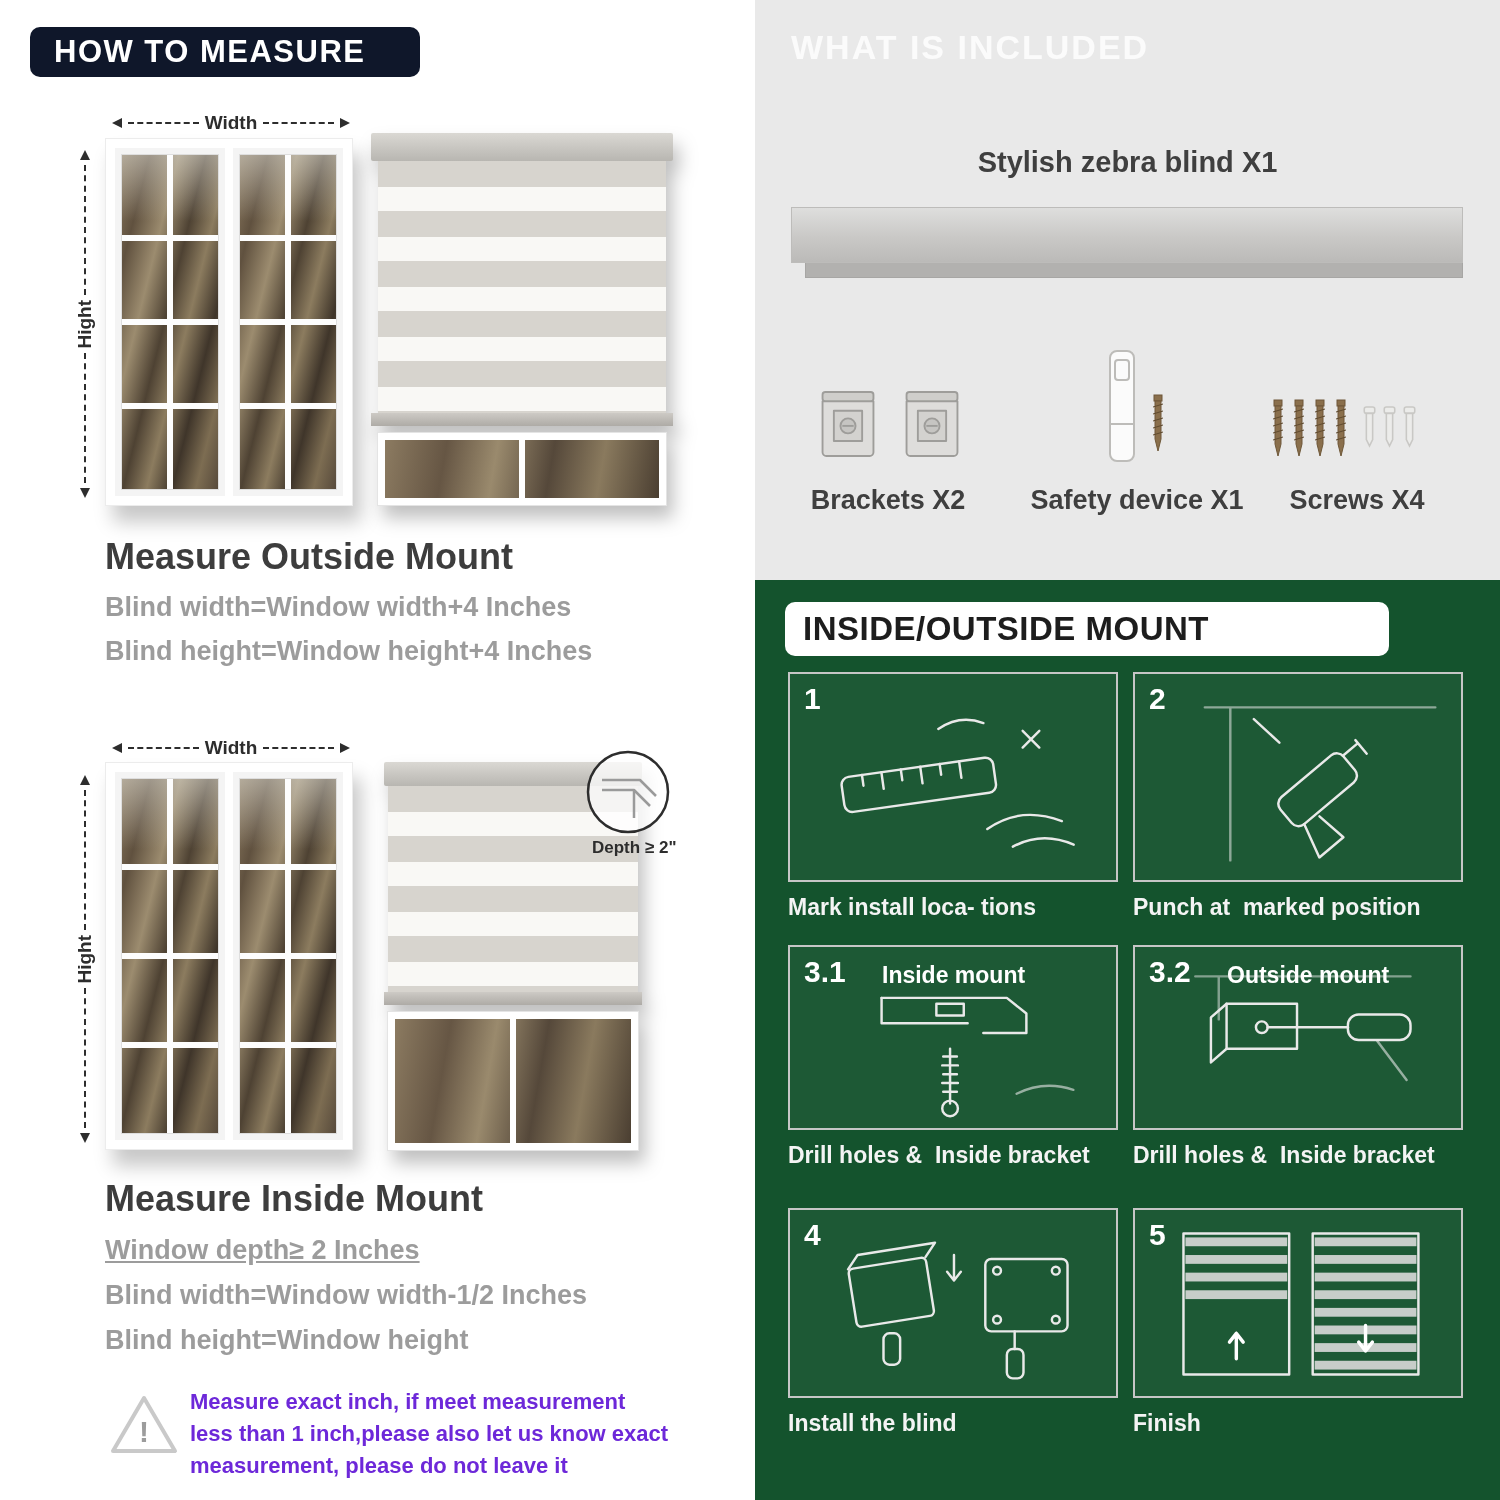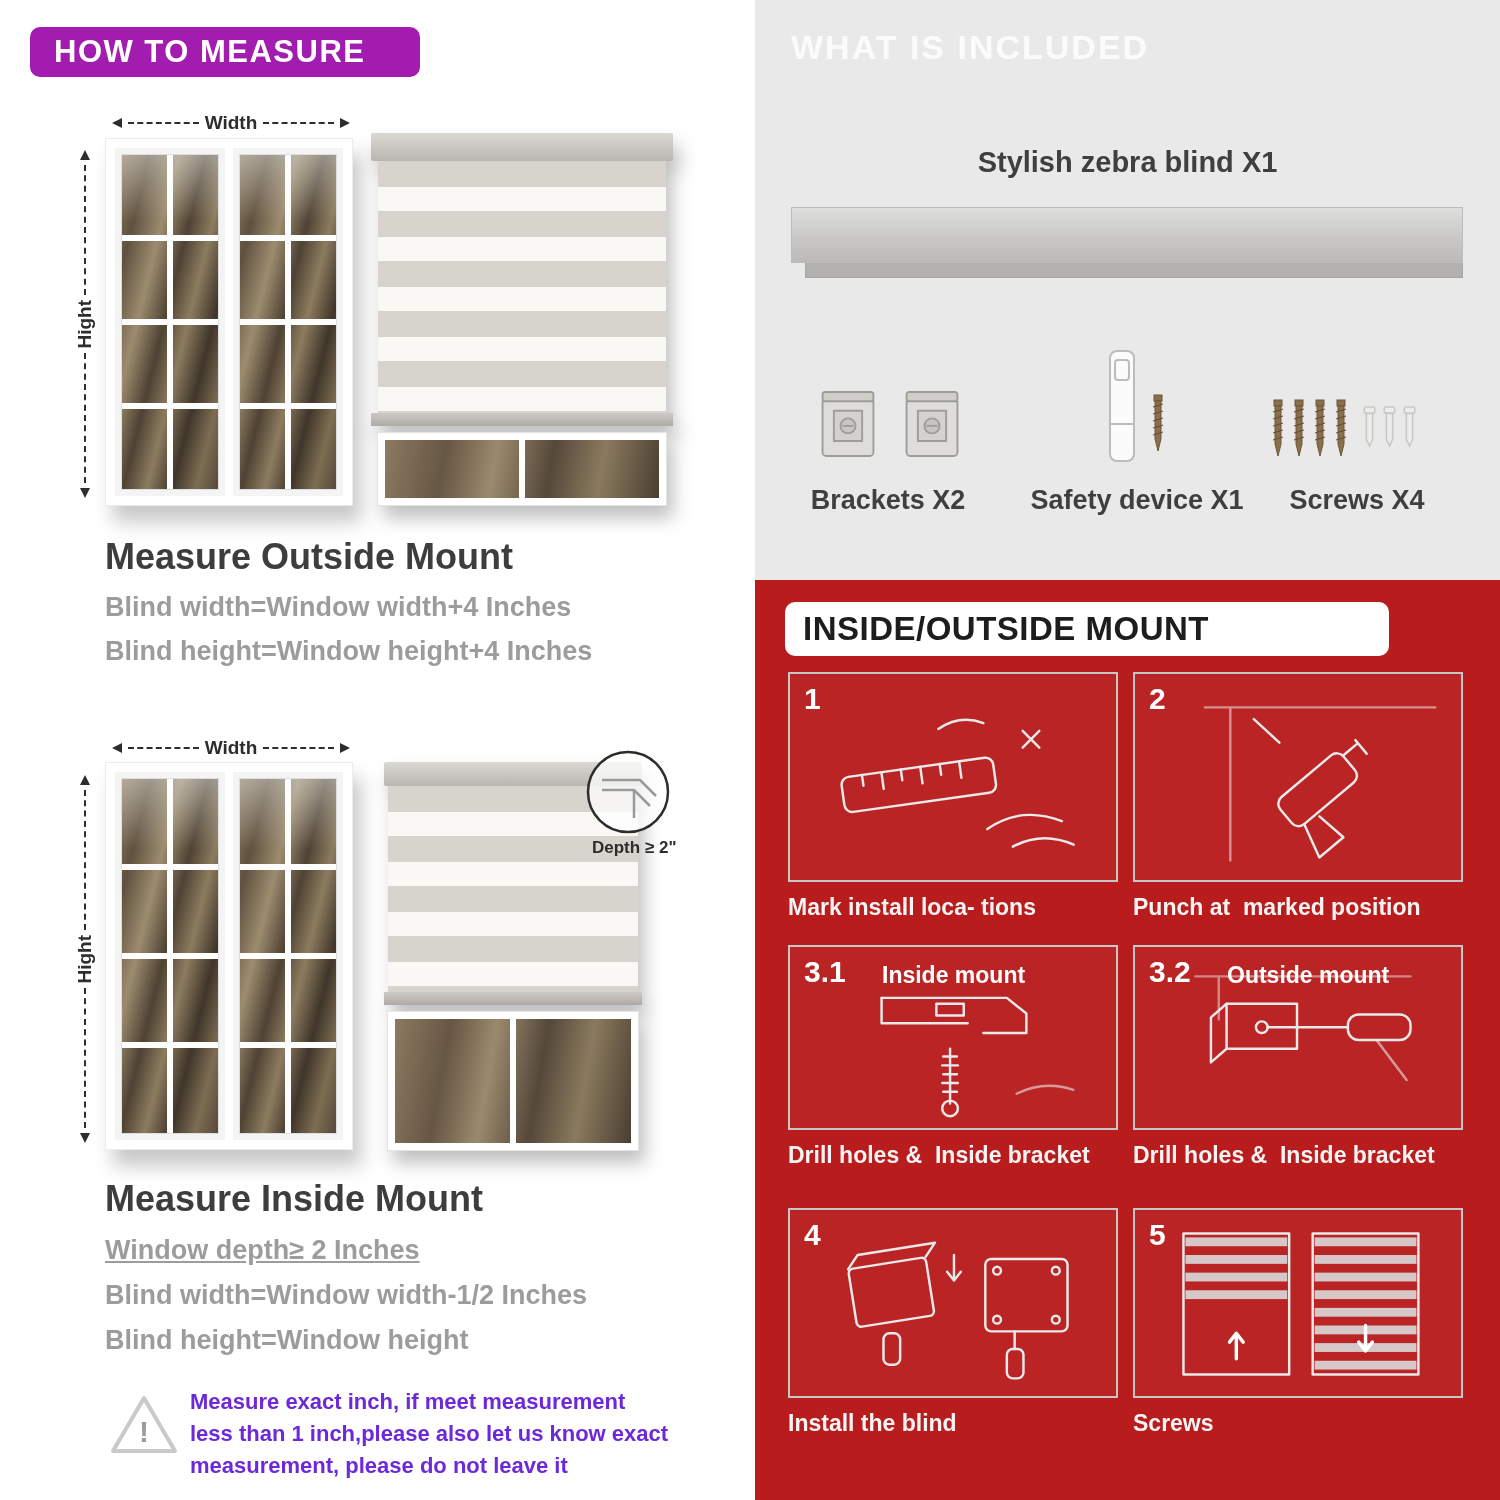--- a/index.html
+++ b/index.html
@@ -5,21 +5,21 @@
   *{box-sizing:border-box;margin:0;padding:0;}
   body{margin:0;background:#ffffff;}
   .canvas{position:relative;width:1500px;height:1500px;background:#ffffff;overflow:hidden;
           font-family:"Liberation Sans","DejaVu Sans",sans-serif;color:#3d3d3d;}
 
   
   .abs{position:absolute;}
   .pill{border-radius:10px;font-weight:bold;display:flex;align-items:center;}
 
   
-  .howto-pill{left:30px;top:27px;width:390px;height:50px;background:#a21caf;color:#fff;
+  .howto-pill{left:30px;top:27px;width:390px;height:50px;background:#0f172a;color:#fff;
               font-size:31px;letter-spacing:1.5px;padding-left:24px;}
   .h-title{font-weight:bold;font-size:36px;color:#3d3d3d;}
   .h-line{font-weight:bold;font-size:27px;color:#9c9c9c;}
 
   
   .harrow{display:flex;align-items:center;gap:6px;}
   .harrow .dash{flex:1;height:0;border-top:2px dashed #2d2d2d;}
   .arrow-lbl{font-weight:bold;font-size:19px;color:#2d2d2d;white-space:nowrap;}
   .tri{width:0;height:0;flex:none;}
   .tri.l{border-top:5px solid transparent;border-bottom:5px solid transparent;border-right:10px solid #2d2d2d;}
@@ -66,21 +66,21 @@
                    font-size:34px;letter-spacing:2px;}
   .blind-name{position:absolute;left:0;top:146px;width:100%;text-align:center;
               font-weight:bold;font-size:29px;color:#3f3f3f;}
   .headrail{position:absolute;left:36px;top:207px;width:672px;}
   .headrail-main{height:56px;background:linear-gradient(#dededd,#c9c8c6 55%,#bbbab8);
                  border:1px solid #bdbcba;}
   .headrail-lip{height:15px;margin-left:14px;background:#b2b1af;border:1px solid #a7a6a4;border-top:none;}
   .item-label{position:absolute;font-weight:bold;font-size:27px;color:#3f3f3f;text-align:center;}
 
   
-  .mount-panel{left:755px;top:580px;width:745px;height:920px;background:#b91c1c;}
+  .mount-panel{left:755px;top:580px;width:745px;height:920px;background:#14532d;}
   .mount-header{position:absolute;left:30px;top:22px;width:604px;height:54px;background:#ffffff;
                 border-radius:10px;display:flex;align-items:center;padding-left:18px;
                 font-weight:bold;font-size:33px;color:#1d1d1d;letter-spacing:.5px;}
   .step{position:absolute;width:330px;}
   .step-box{position:relative;width:330px;border:2px solid #c6c6c6;background:rgba(255,255,255,.04);}
   .step-num{position:absolute;top:8px;left:14px;font-weight:bold;font-size:30px;color:#fff;}
   .step-sub{position:absolute;top:15px;left:92px;font-weight:bold;font-size:23px;color:#fff;}
   .step-art{position:absolute;inset:0;width:100%;height:100%;}
   .step-caption{margin-top:12px;font-weight:bold;font-size:23px;color:#f4f4f4;white-space:pre-wrap;}
 
@@ -434,17 +434,17 @@
             <rect x="48" y="24" width="108" height="144"></rect>
             <rect x="180" y="24" width="108" height="144"></rect>
           </g>
           <g stroke="#ffffff" stroke-width="3.5" fill="none" stroke-linecap="round" stroke-linejoin="round">
             <path d="M102 152 v-26 m0 0 l-7 9 m7 -9 l7 9"></path>
             <path d="M234 118 v26 m0 0 l-7 -9 m7 9 l7 -9"></path>
           </g>
         </svg>
         <div class="step-num">5</div>
       </div>
-      <div class="step-caption">Screws</div>
+      <div class="step-caption">Finish</div>
     </div>
   </div>
 
 </div>
 
 </body></html>

